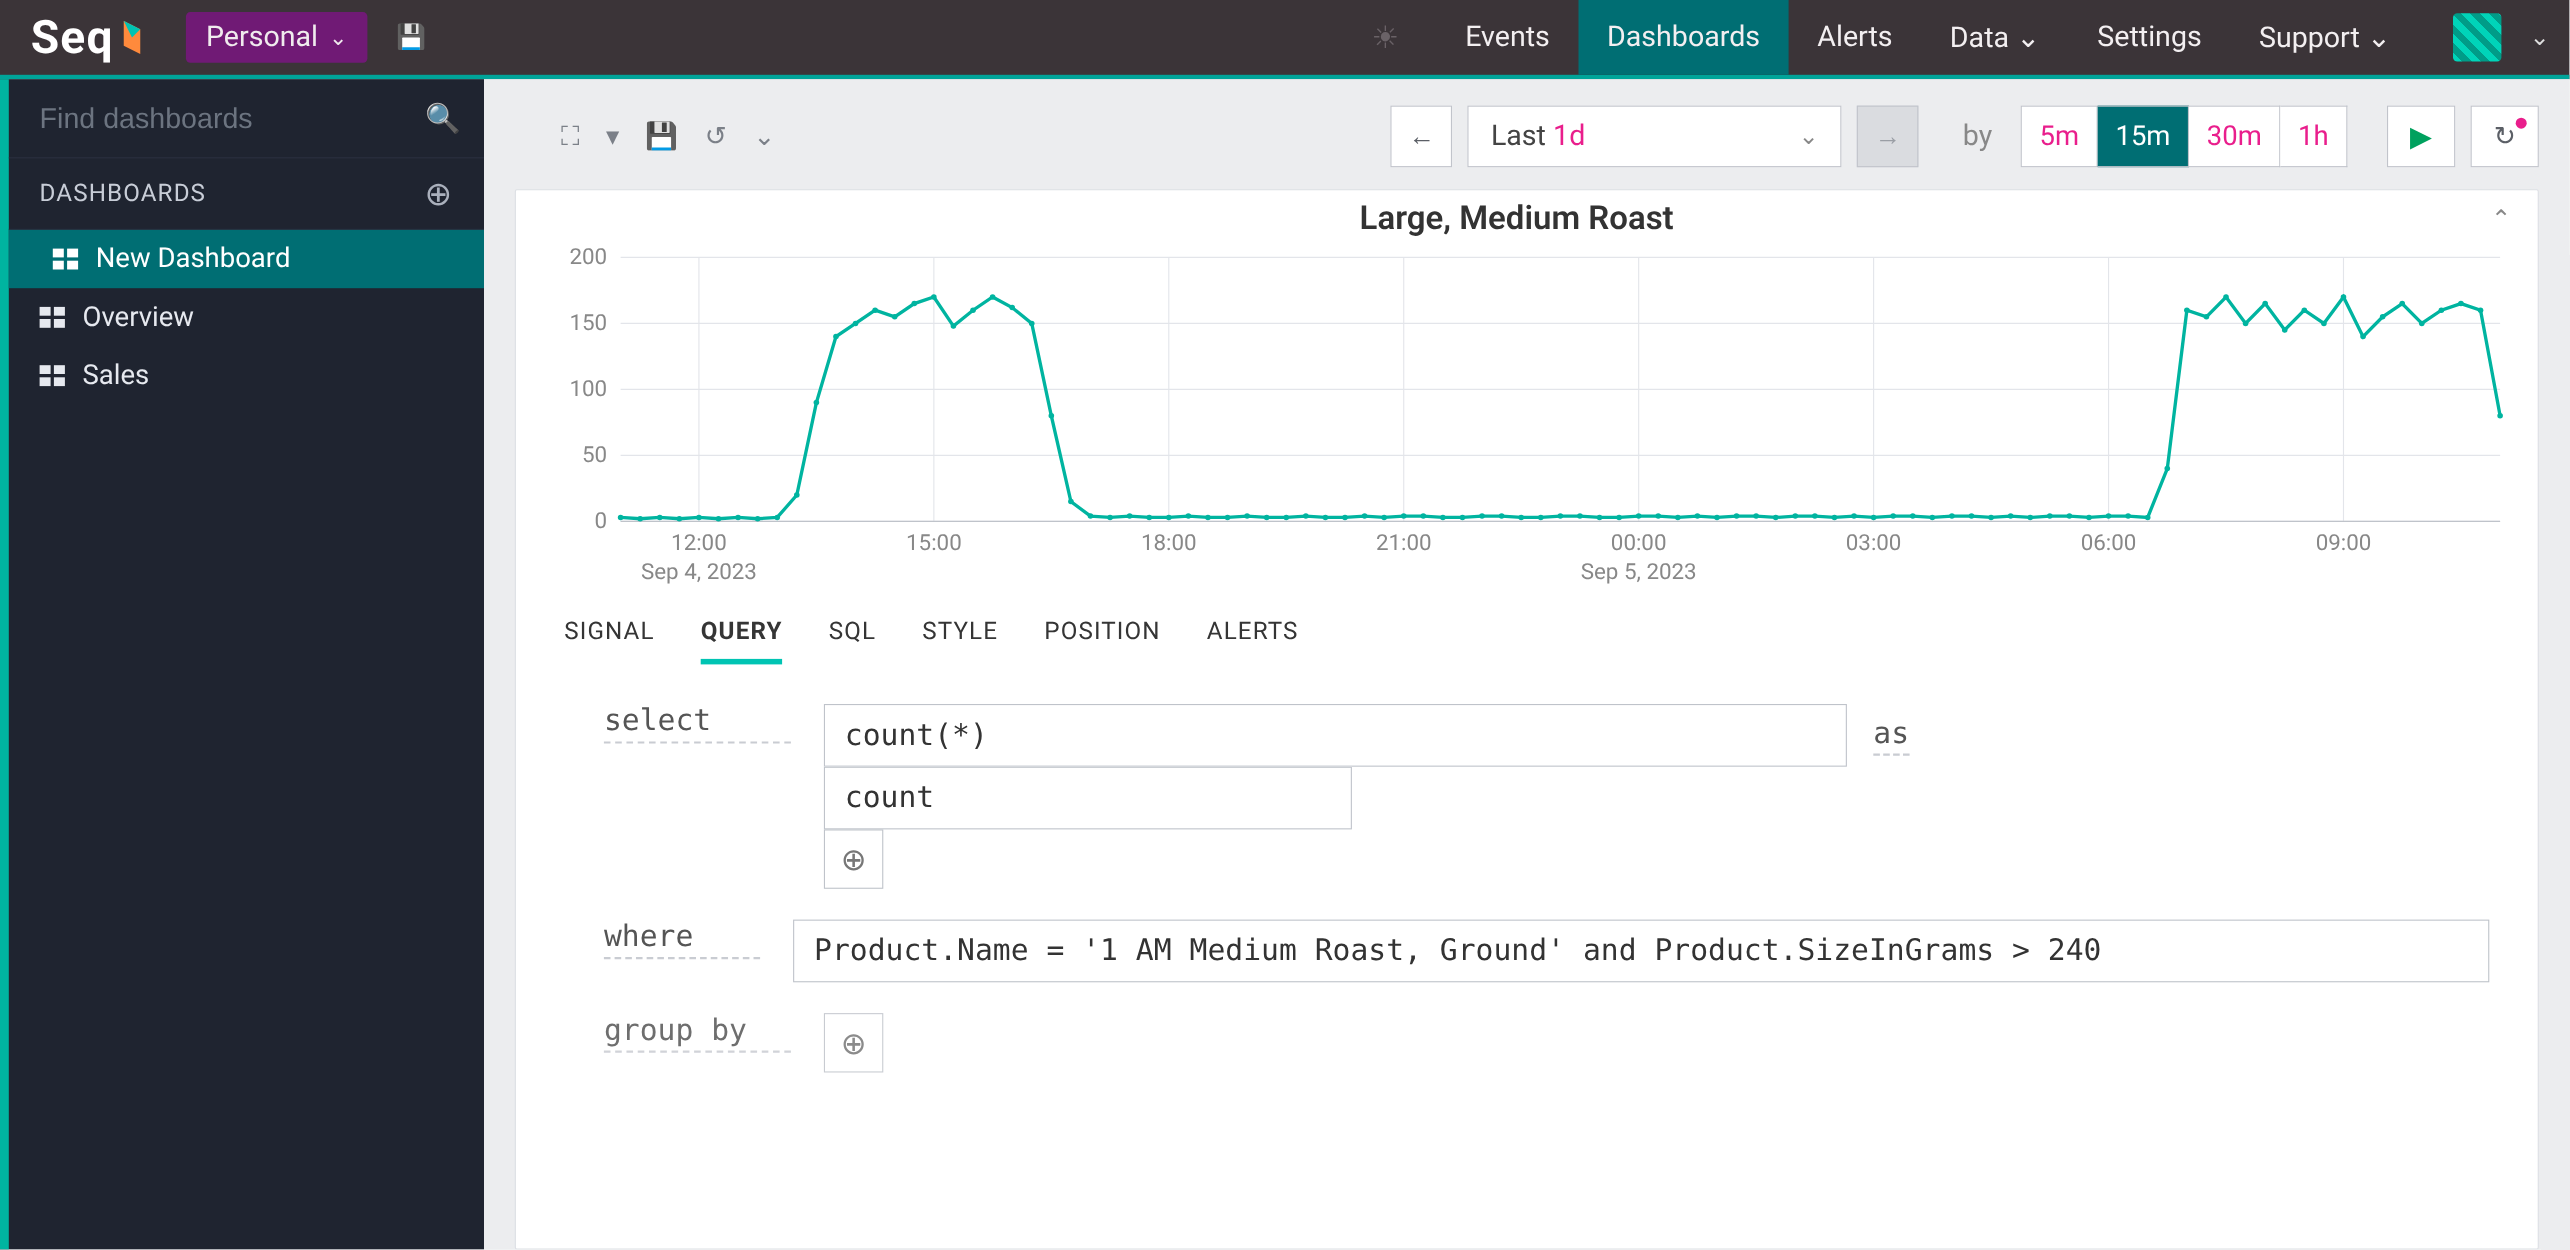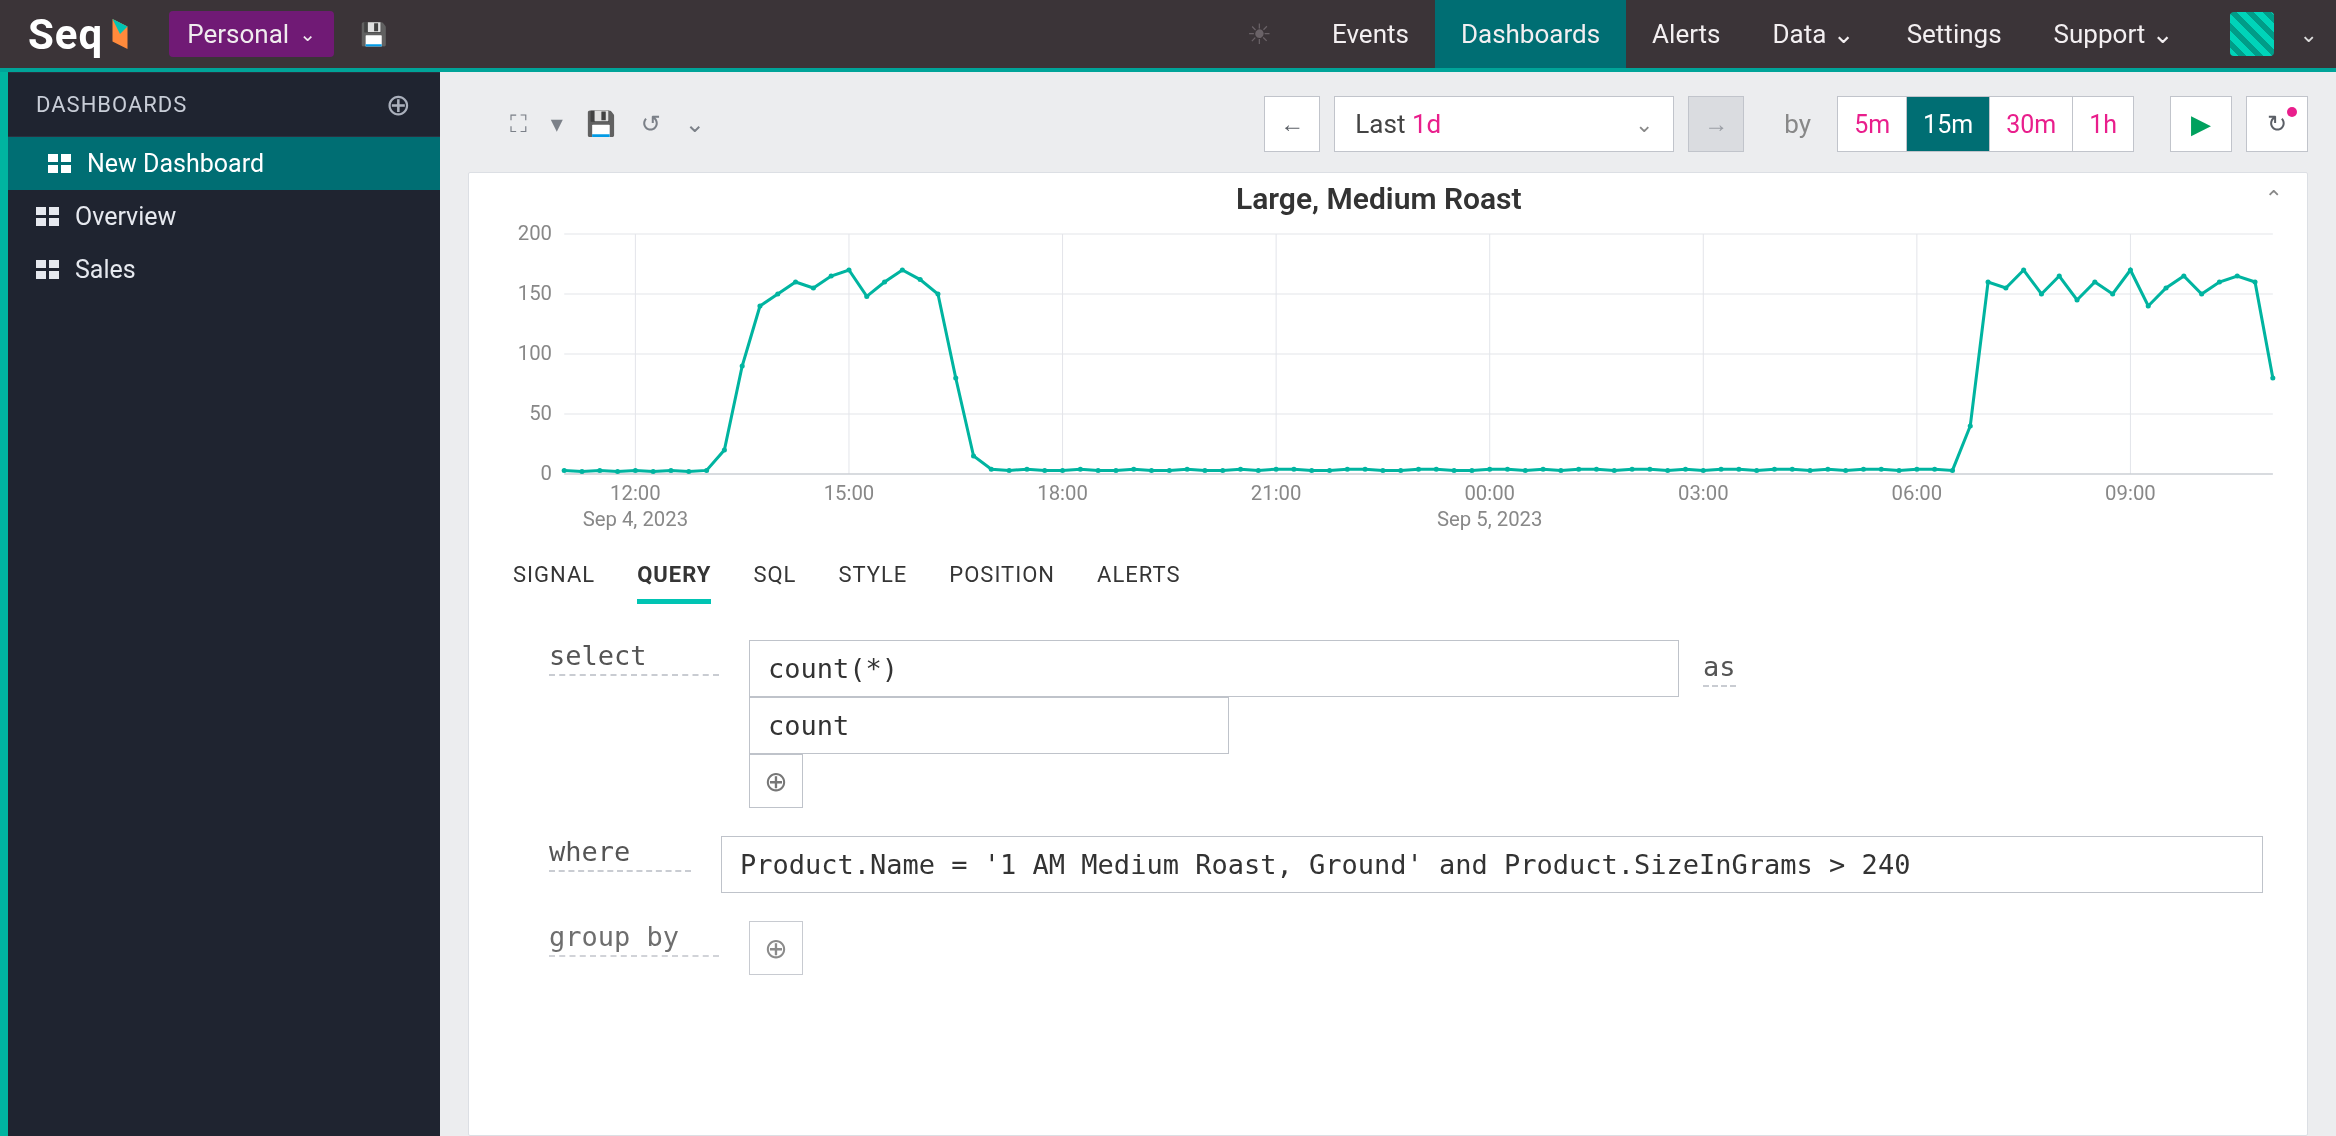--- a/index.html
+++ b/index.html
@@ -169,20 +169,24 @@
         <span>Support ⌄</span>
       </div>
   </div>
   <div class="avatar"></div>
   <span class="avatar-chev i">⌄</span>
 </div>
 
 <div class="body">
 
   <div class="sidebar">
+    <div class="search-row">
+      <input class="search-input" placeholder="Find dashboards" style="">
+      <span class="search-icon i">🔍</span>
+    </div>
     <div class="side-section-hdr">
       <span>DASHBOARDS</span>
       <span class="add-icon i">⊕</span>
     </div>
     <div class="side-item active">
       <span class="dbicon">
           <span></span>
           <span></span>
           <span></span>
           <span></span>

